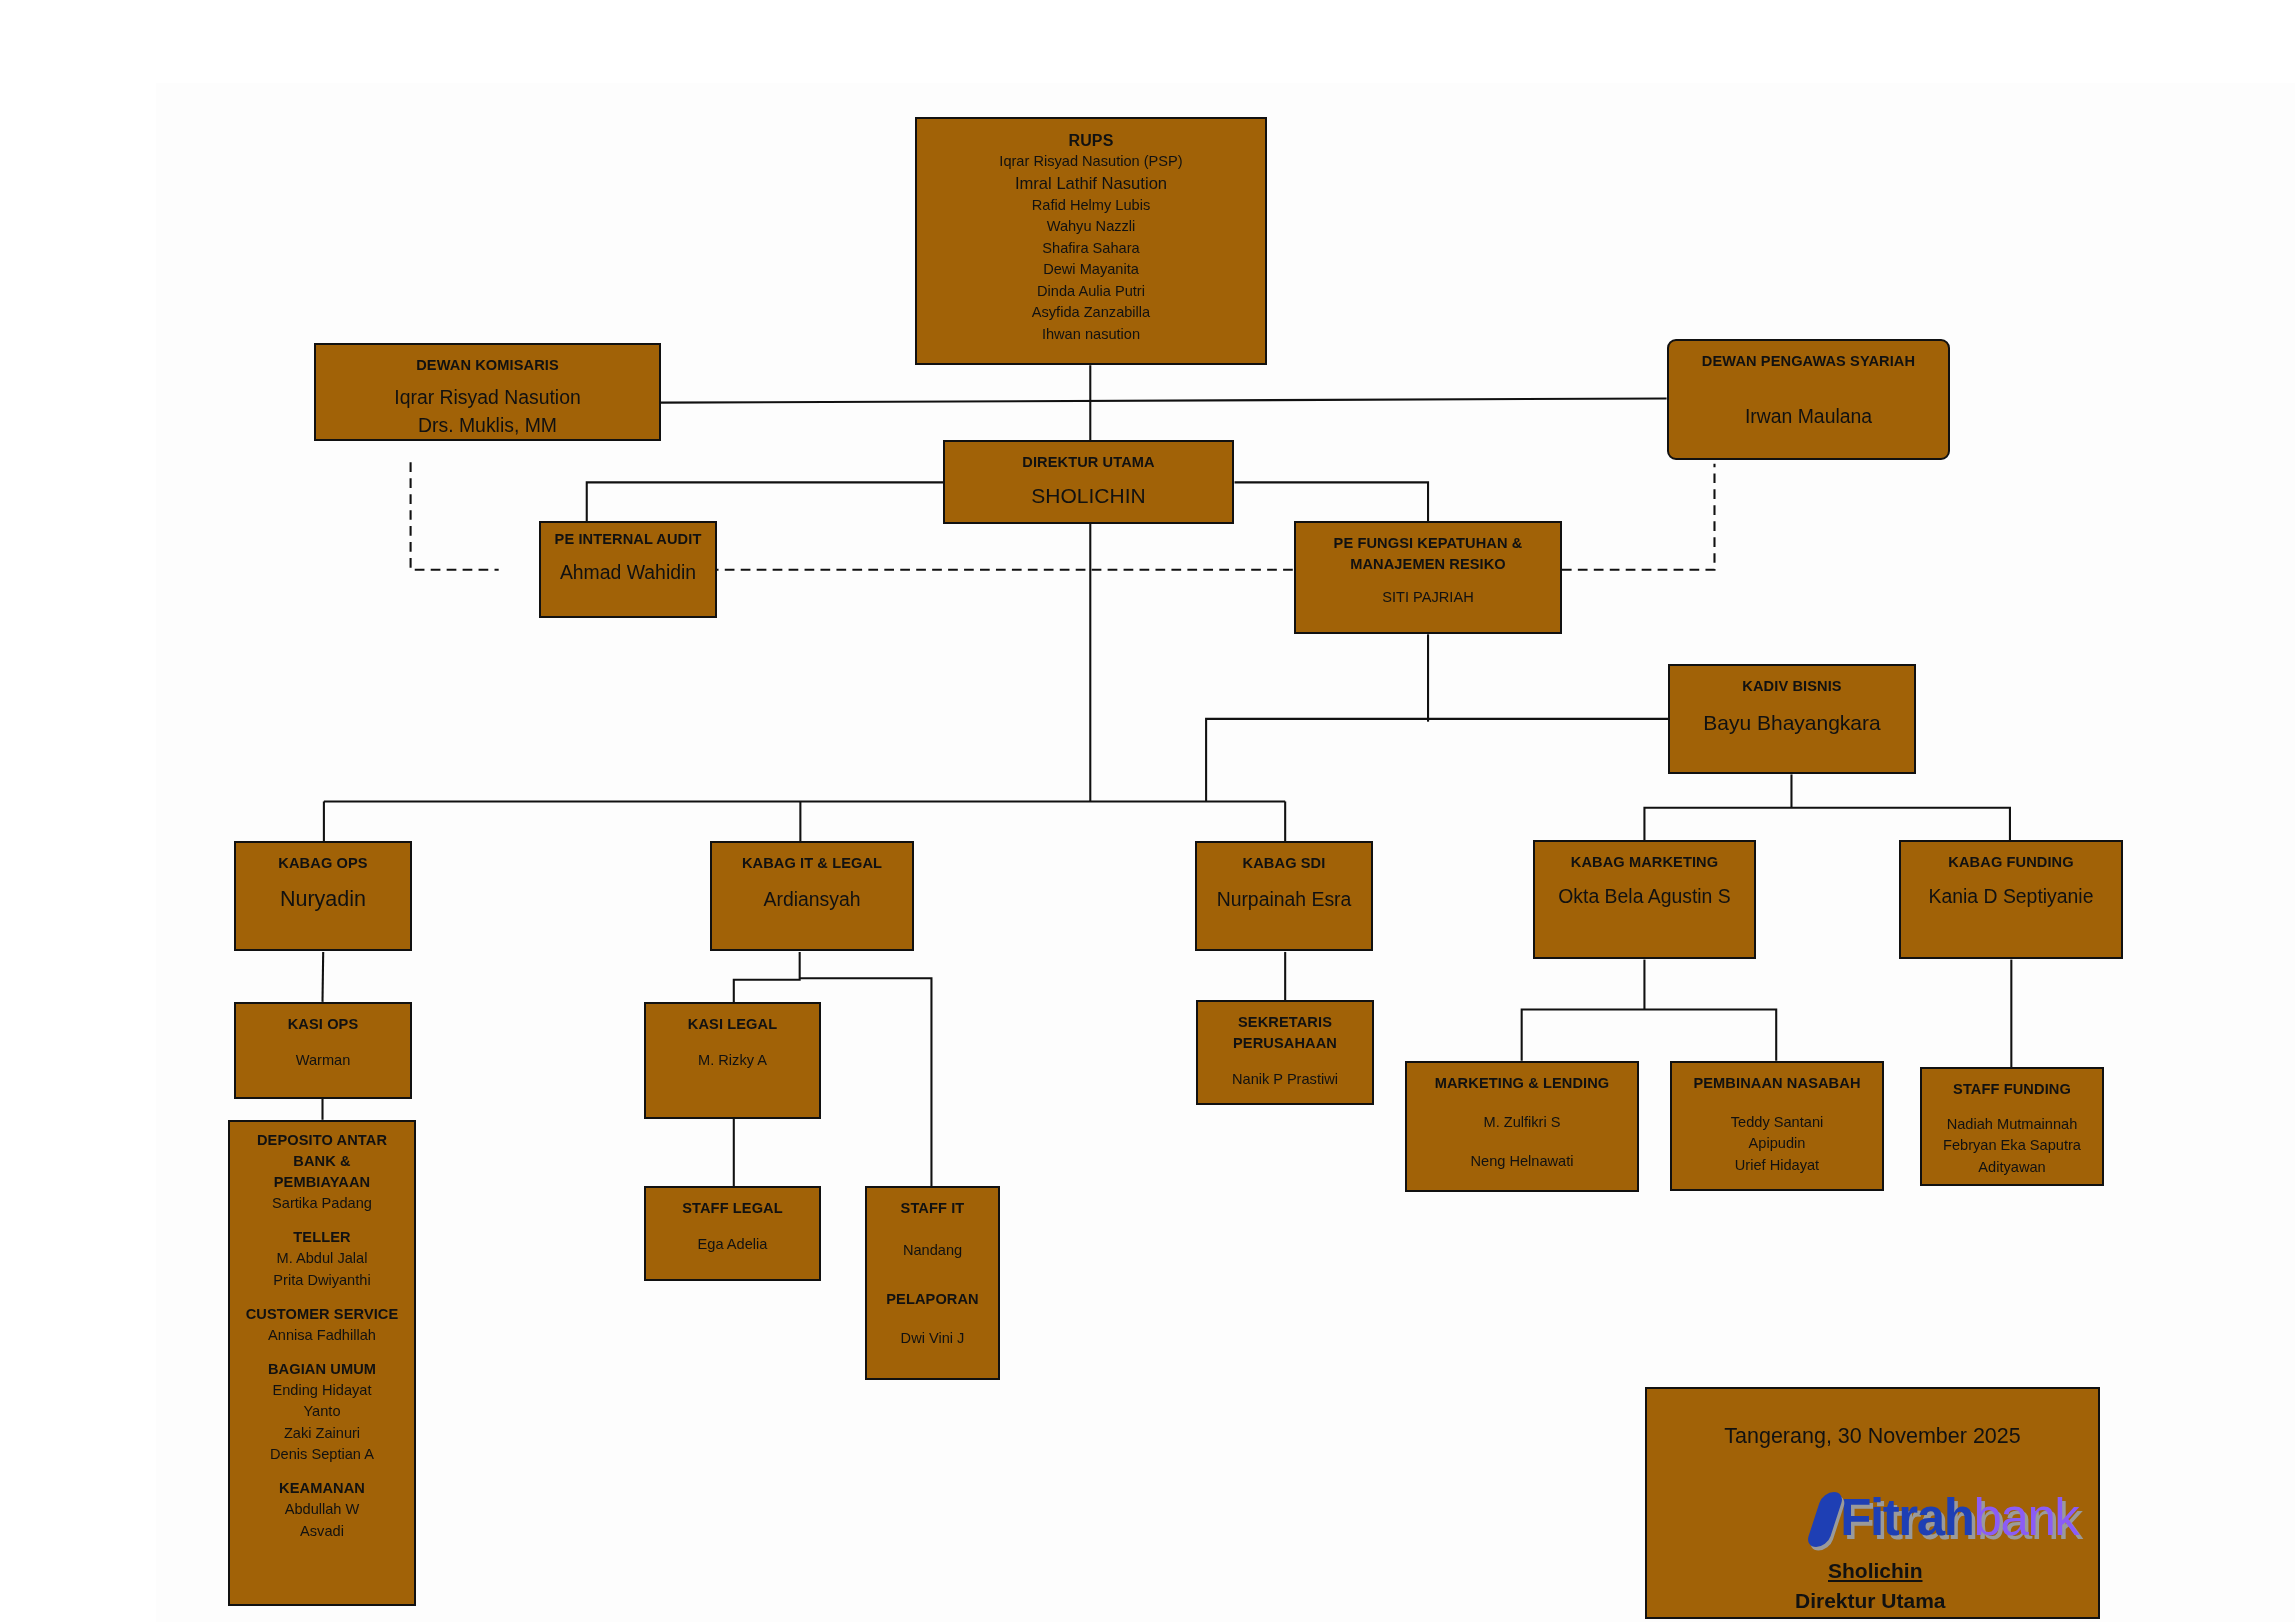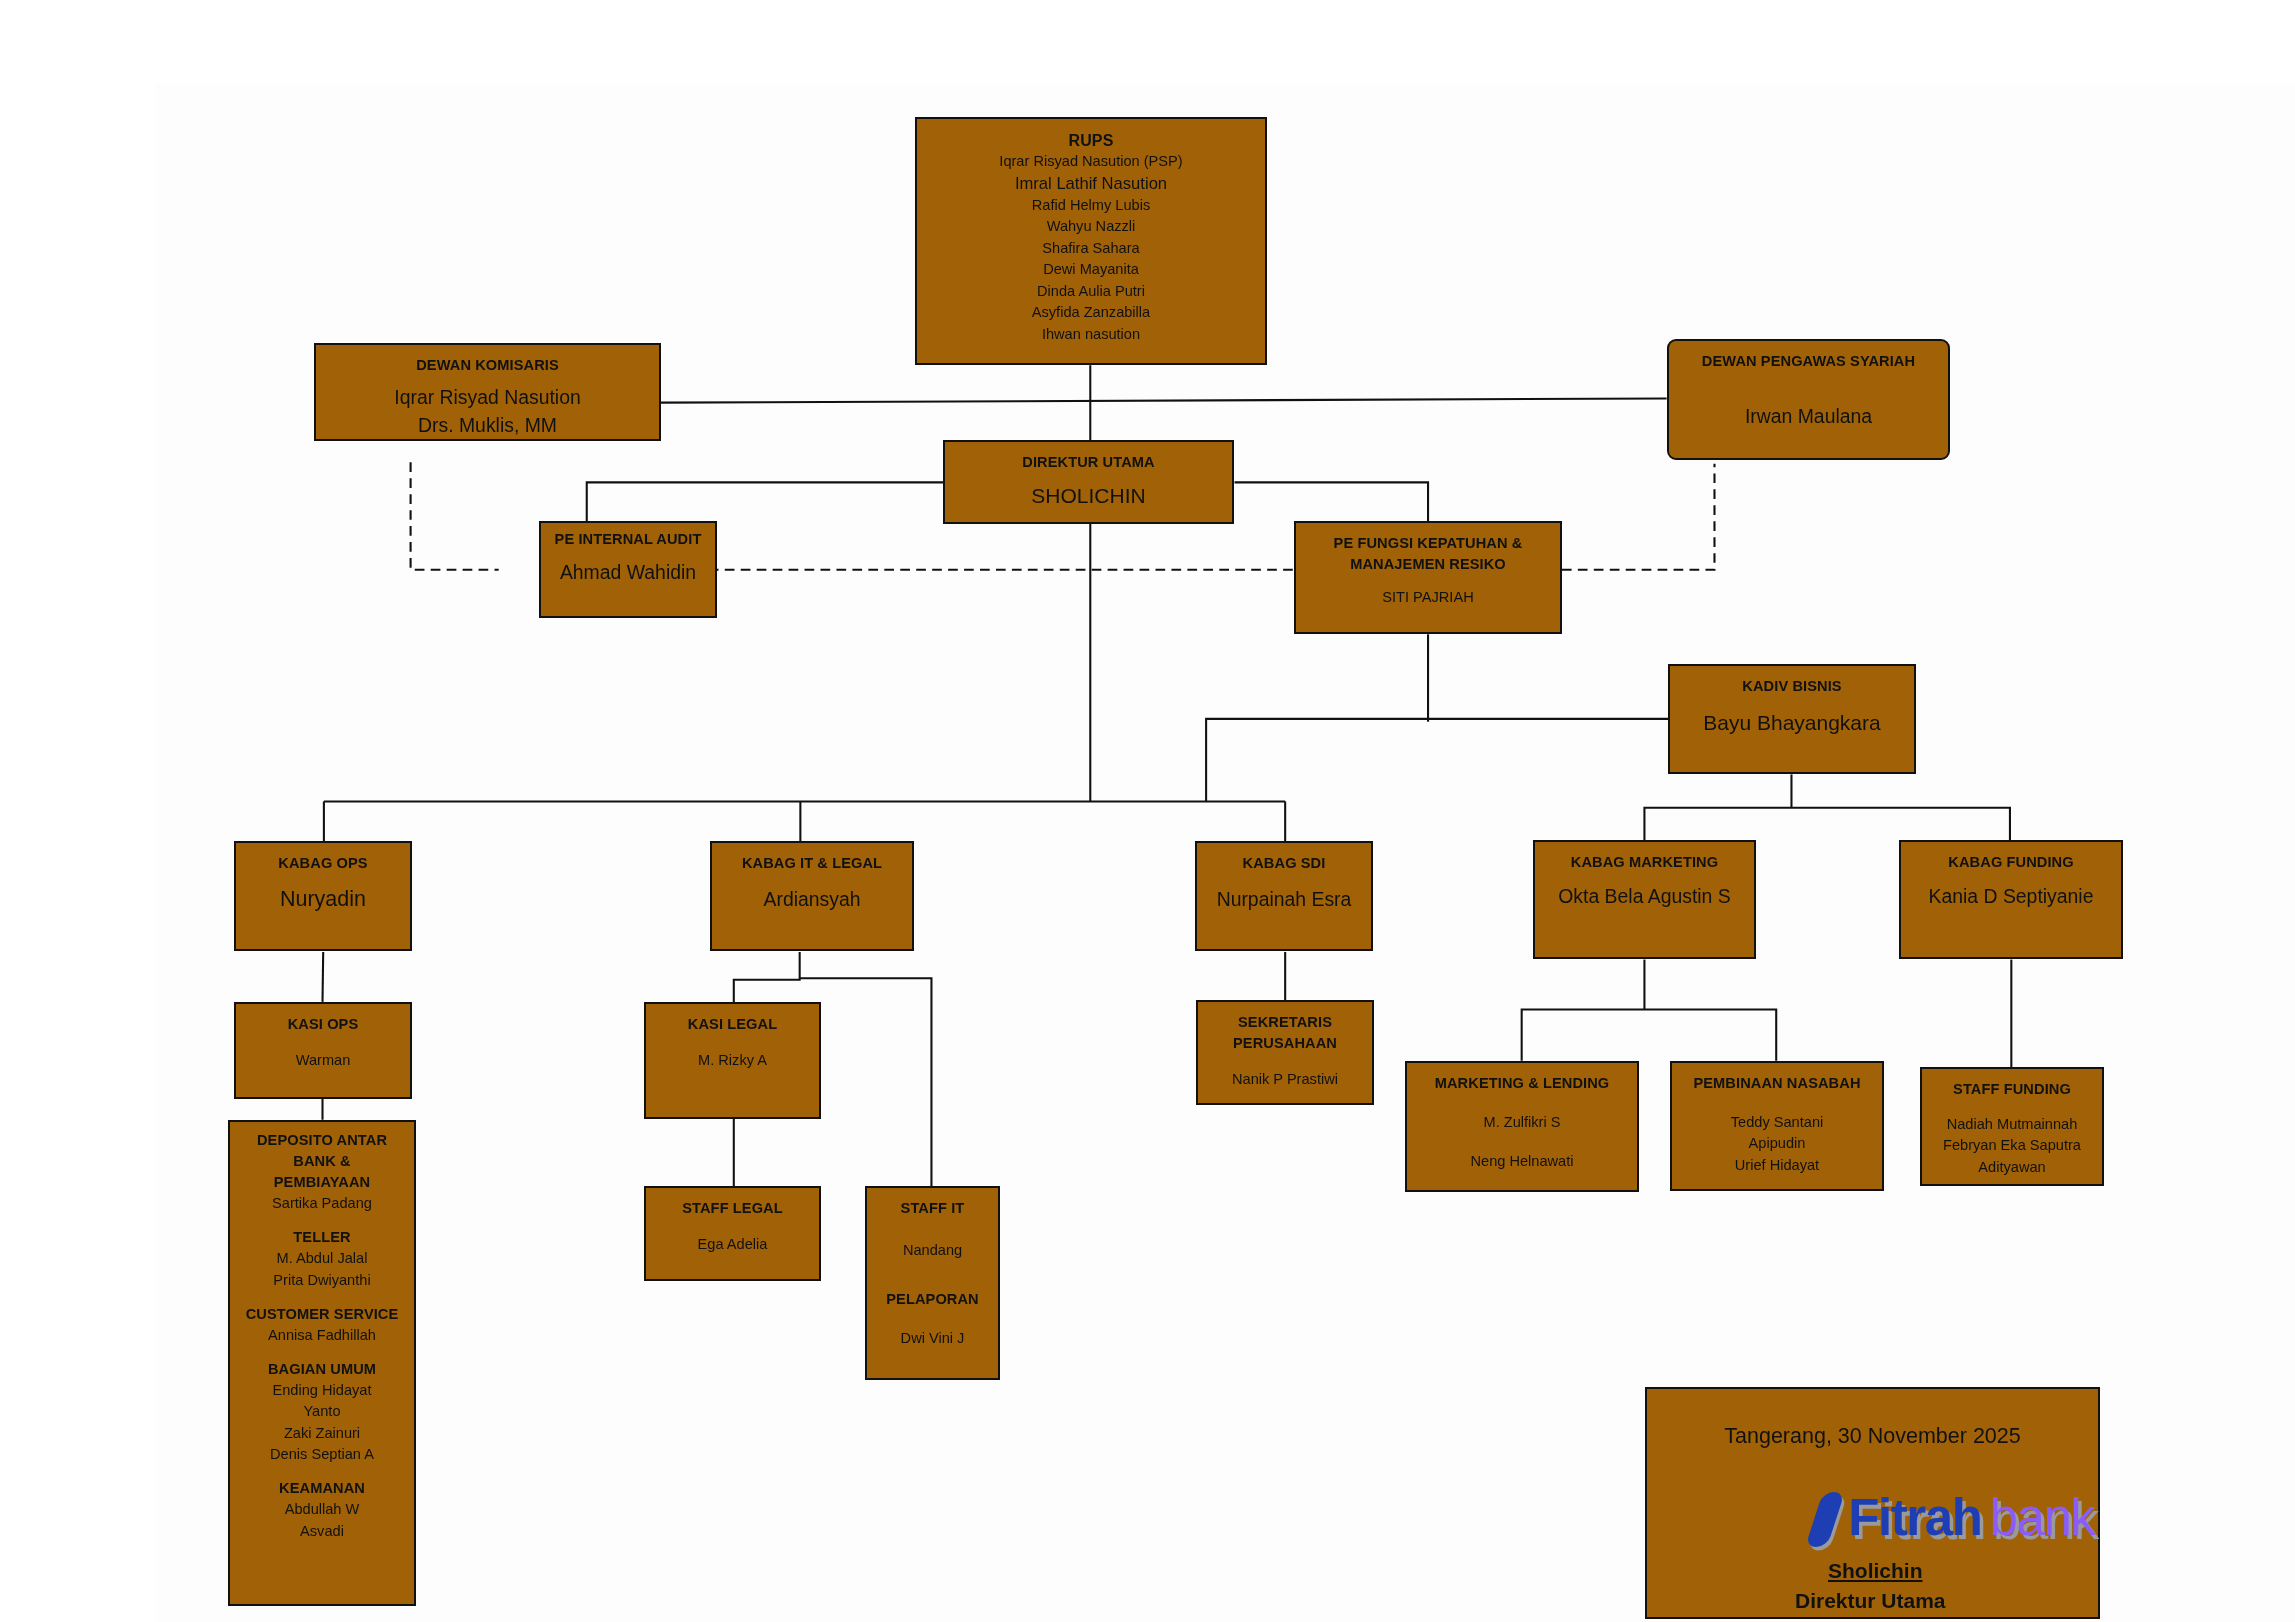--- a/index.html
+++ b/index.html
@@ -8,21 +8,21 @@
   .page { position:absolute; left:156px; top:83px; width:2139px; height:1539px; background:#fdfdfd; }
   svg.lines { position:absolute; left:0; top:0; width:2295px; height:1623px; }
   .box { position:absolute; border:2.8px solid #111; background:#a16207; box-sizing:border-box;
          text-align:center; display:flex; flex-direction:column; align-items:center; }
   .ttl { font-weight:bold; font-size:14.6px; letter-spacing:0.1px; line-height:21px; }
   .nm { font-size:14.6px; line-height:21.5px; }
   .big { font-size:19.4px; line-height:28px; }
   .mid { font-size:16.6px; line-height:22px; }
   .sp { height:12.5px; }
   .sig-box .date { font-size:21.5px; margin-top:35px; }
-  .logo { position:absolute; display:flex; align-items:flex-end;gap:8px; }
+  .logo { position:absolute; display:flex; align-items:flex-end; }
   .logo .fit { font-weight:bold; font-size:51px; color:#1e3fb4; letter-spacing:-1.4px; text-shadow:3.5px 3.5px 0 #9a9a9a; font-family:"Liberation Sans", sans-serif; }
   .logo .bank { font-size:51px; color:#8b5cf6; letter-spacing:-1.4px; text-shadow:3.5px 3.5px 0 #9a9a9a; font-family:"Liberation Sans", sans-serif; }
   .sig-name { position:absolute; font-weight:bold; font-size:21px; text-decoration:underline; }
   .sig-role { position:absolute; font-weight:bold; font-size:21px; }
 </style>
 </head>
 <body>
 
 <div class="page"></div>
 

